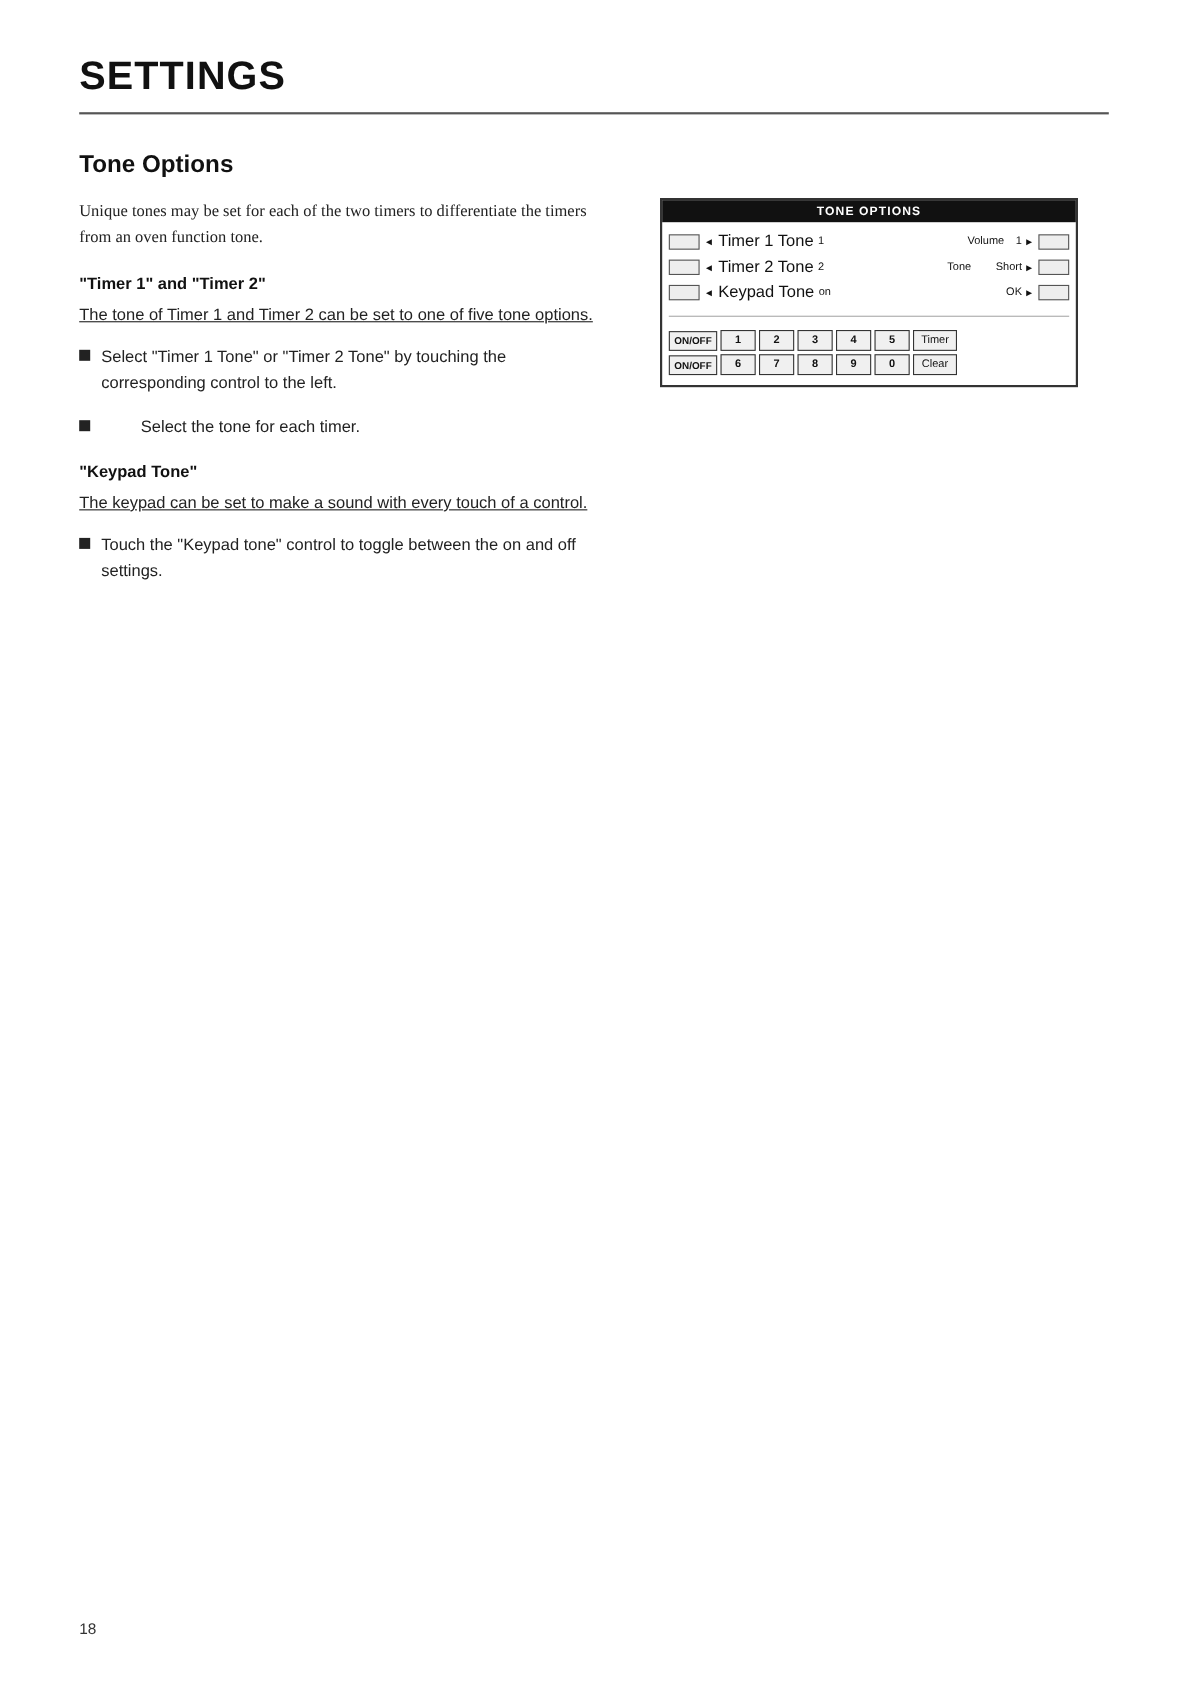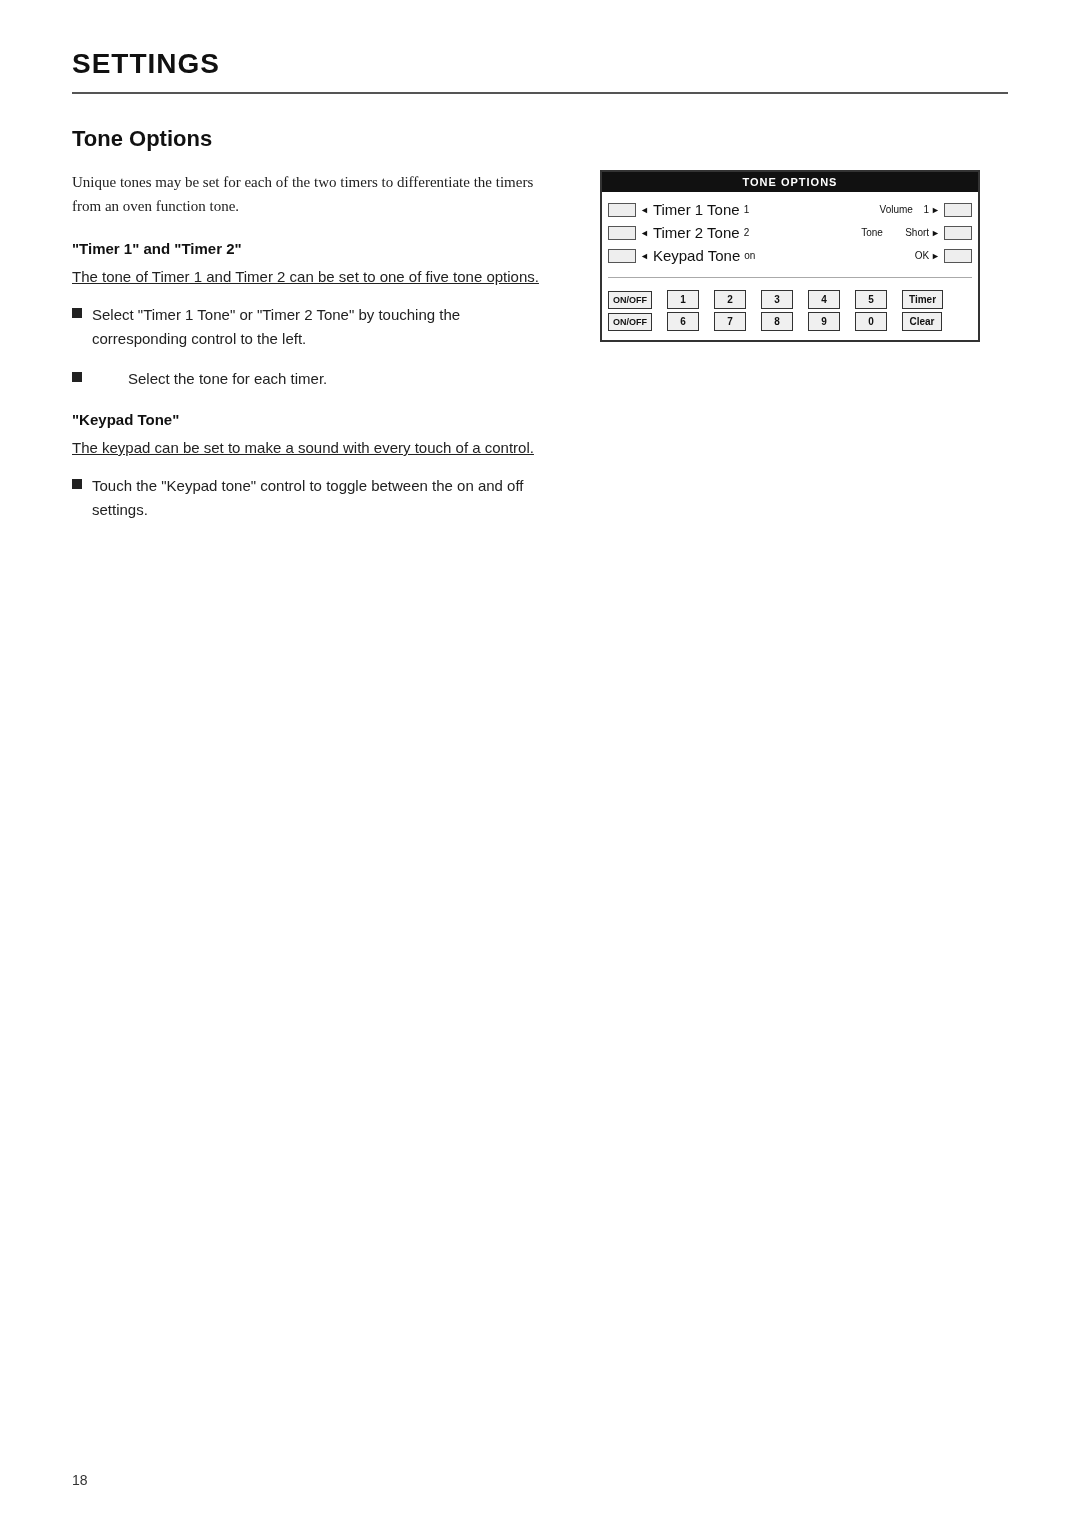--- a/index.html
+++ b/index.html
@@ -7,21 +7,21 @@
     body {
       background: #ffffff;
       font-family: Arial, Helvetica, sans-serif;
       width: 1080px;
       min-height: 1528px;
       padding: 48px 72px 48px 72px;
       color: #1a1a1a;
     }
 
     .page-title {
-      font-size: 28px;
+      font-size: 36px;
       font-weight: 900;
       letter-spacing: 1px;
       text-transform: uppercase;
       margin-bottom: 12px;
       color: #111;
     }
 
     .title-divider {
       border: none;
       border-top: 2px solid #555;
@@ -193,21 +193,21 @@
       margin: 4px 6px;
     }
 
     .keypad-section {
       padding: 8px 6px 6px 6px;
     }
 
     .keypad-row {
       display: flex;
       align-items: center;
-      gap: 15px;
+      gap: 3px;
       margin-bottom: 3px;
     }
 
     .kp-btn {
       border: 1px solid #333;
       background: #f0f0f0;
       font-size: 10px;
       font-weight: bold;
       text-align: center;
       padding: 3px 5px;
@@ -225,21 +225,21 @@
       padding: 3px 4px;
       min-width: 38px;
       cursor: pointer;
       color: #111;
     }
 
     .kp-btn-timer {
       border: 1px solid #333;
       background: #f0f0f0;
       font-size: 10px;
-      font-weight: bold;
+      font-weight: normal;
       text-align: center;
       padding: 3px 6px;
       min-width: 40px;
       cursor: pointer;
       color: #111;
     }
 
     .page-number {
       position: fixed;
       bottom: 40px;

